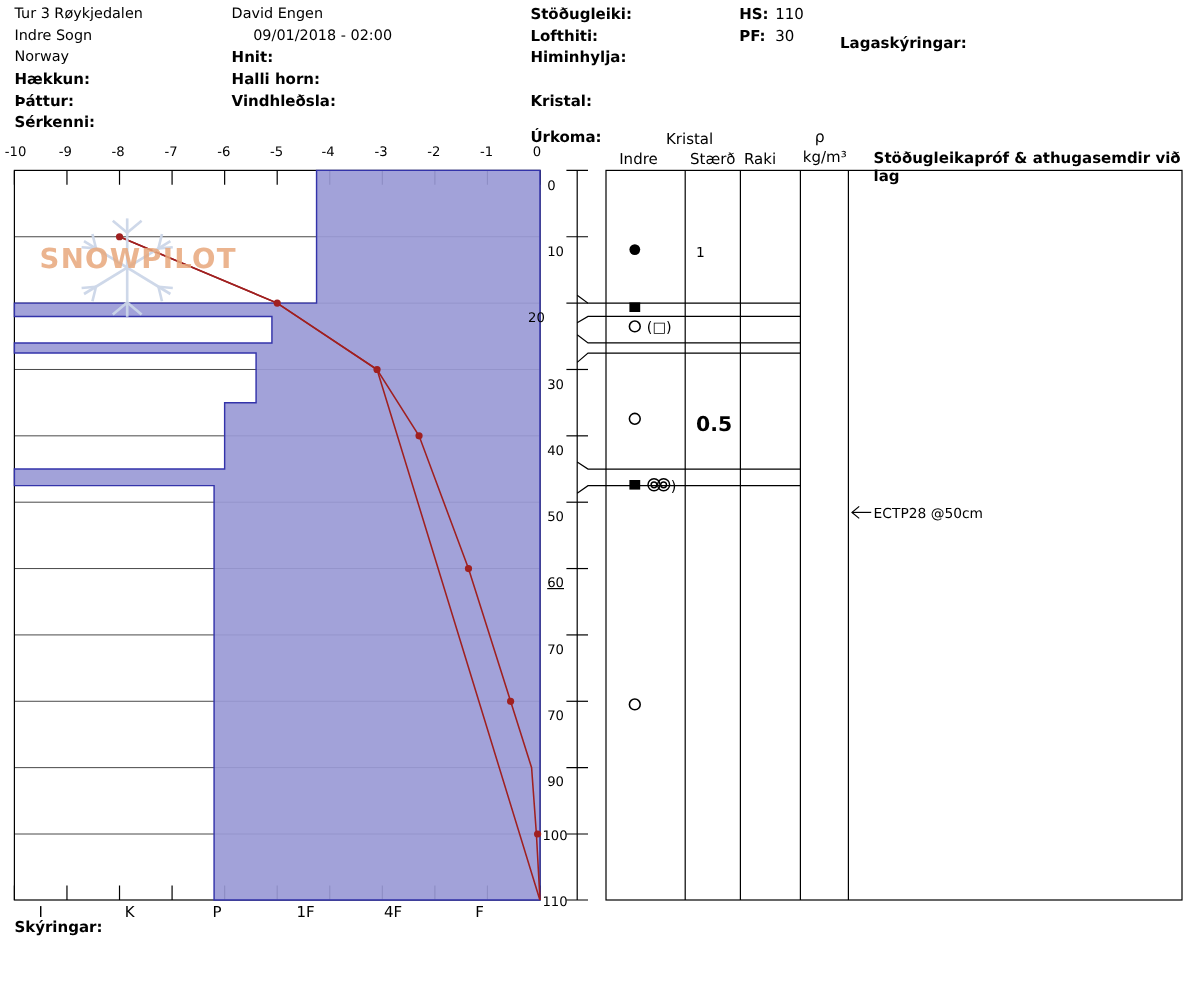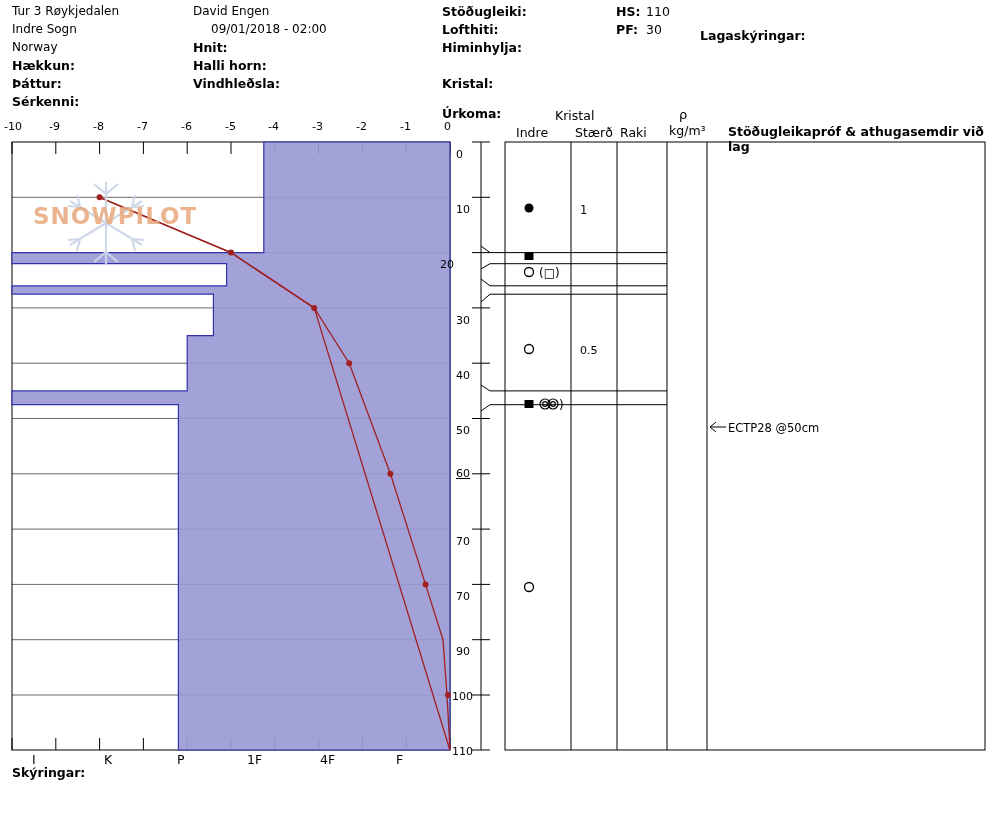--- a/index.html
+++ b/index.html
@@ -234,33 +234,33 @@
 <div class="abs" style="left:247px;top:752px;font-size:12.5px;">1F</div>
 <div class="abs" style="left:320px;top:752px;font-size:12.5px;">4F</div>
 <div class="abs" style="left:396px;top:752px;font-size:12.5px;">F</div>
 
 <div class="abs axis-tick-label" style="left:456px;top:148px;">0</div>
 <div class="abs axis-tick-label" style="left:456px;top:203px;">10</div>
 <div class="abs axis-tick-label" style="left:440px;top:258px;">20</div>
 <div class="abs axis-tick-label" style="left:456px;top:314px;">30</div>
 <div class="abs axis-tick-label" style="left:456px;top:369px;">40</div>
 <div class="abs axis-tick-label" style="left:456px;top:424px;">50</div>
-<div class="abs axis-tick-label" style="left:456px;top:467px;text-decoration:underline;">60</div>
+<div class="abs axis-tick-label" style="left:456px;top:479px;text-decoration:underline;">60</div>
 <div class="abs axis-tick-label" style="left:456px;top:535px;">70</div>
 <div class="abs axis-tick-label" style="left:456px;top:590px;">70</div>
 <div class="abs axis-tick-label" style="left:456px;top:645px;">90</div>
 <div class="abs axis-tick-label" style="left:452px;top:690px;">100</div>
 <div class="abs axis-tick-label" style="left:452px;top:745px;">110</div>
 
 <div class="abs" style="left:555px;top:108px;font-size:12.5px;">Kristal</div>
 <div class="abs" style="left:516px;top:125px;font-size:12.5px;">Indre</div>
 <div class="abs" style="left:575px;top:125px;font-size:12.5px;">Stærð</div>
 <div class="abs" style="left:620px;top:125px;font-size:12.5px;">Raki</div>
 <div class="abs" style="left:679px;top:107px;font-size:13px;">ρ</div>
 <div class="abs" style="left:669px;top:123px;font-size:12.5px;">kg/m³</div>
 <div class="abs" style="left:728px;top:124px;font-size:12.5px;font-weight:bold;">Stöðugleikapróf &amp; athugasemdir við lag</div>
 
 <div class="abs" style="left:580px;top:203px;font-size:11.5px;">1</div>
-<div class="abs" style="left:580px;top:344px;font-size:11px;">0.5</div>
+<div class="abs" style="left:580px;top:344px;font-size:17px;font-weight:bold;">0.5</div>
 
 <div class="abs" style="left:728px;top:421px;font-size:11.5px;">ECTP28 @50cm</div>
 
 <div class="abs hdr-label" style="left:12px;top:765px;">Skýringar:</div>
 
 </body></html>

